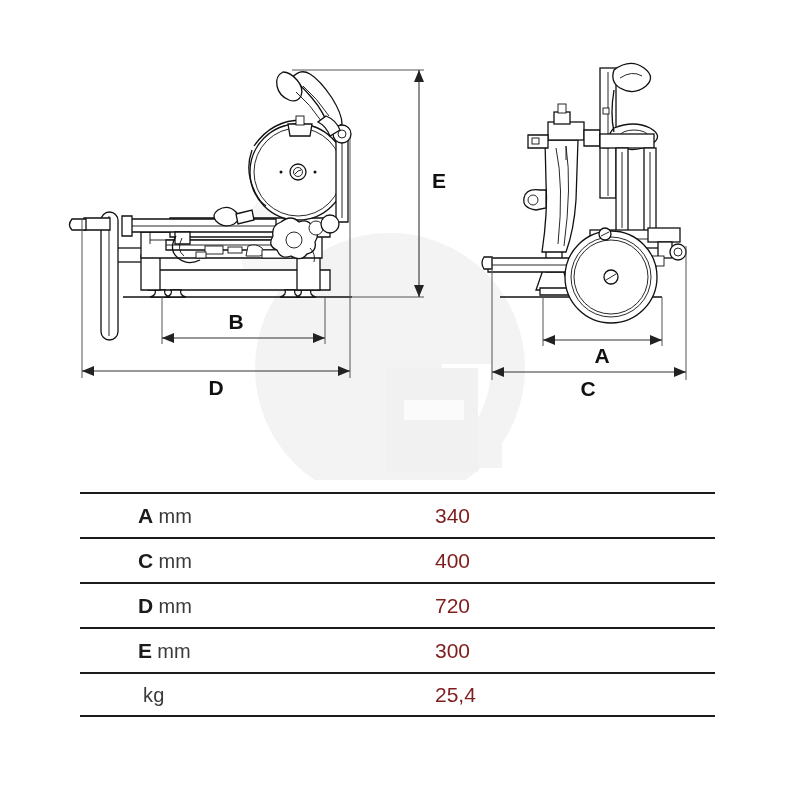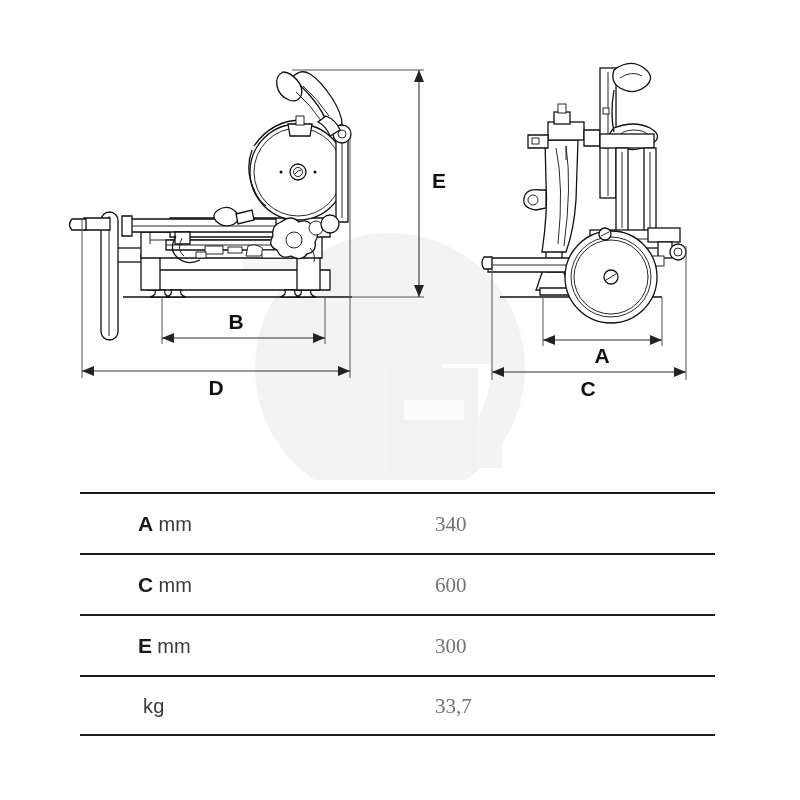--- a/index.html
+++ b/index.html
@@ -29,21 +29,21 @@
     height: 480px;
   }
   #spec-table {
     position: absolute;
     left: 80px;
     top: 492px;
     width: 635px;
   }
   .spec-row {
     position: relative;
-    height: 61px;
+    height: 45px;
     border-top: 2.2px solid #1b1b1b;
     box-sizing: border-box;
   }
   .spec-row.last {
     border-bottom: 2.2px solid #1b1b1b;
     text-align: center;
   }
   .spec-label {
     position: absolute;
     left: 58px;
@@ -62,23 +62,22 @@
   .spec-label .u {
     font-weight: normal;
     color: #3a3a3a;
   }
   .spec-value {
     position: absolute;
     left: 355px;
     top: 50%;
     transform: translateY(-50%);
     font-size: 21px;
-    color: #737373;
+    color: #7f1d1d;
     white-space: nowrap;
-    font-family: Liberation Serif, serif;
   }
   .dim-letter {
     font-weight: bold;
     font-size: 21px;
     fill: #111111;
     font-family: "Liberation Sans", sans-serif;
   }
   svg { display: block; }
   .ln { fill: none; stroke: #111111; stroke-width: 1.3; }
   .ln-thin { fill: none; stroke: #111111; stroke-width: 0.9; }
@@ -349,28 +348,32 @@
   <div id="spec-table">
 
     <div class="spec-row">
       <div class="spec-label"><span class="k">A</span><span class="u">mm</span></div>
       <div class="spec-value">340</div>
     </div>
 
 
     <div class="spec-row">
       <div class="spec-label"><span class="k">C</span><span class="u">mm</span></div>
-      <div class="spec-value">600</div>
-    </div>
-
+      <div class="spec-value">400</div>
+    </div>
+
+    <div class="spec-row">
+      <div class="spec-label"><span class="k">D</span><span class="u">mm</span></div>
+      <div class="spec-value">720</div>
+    </div>
 
     <div class="spec-row">
       <div class="spec-label"><span class="k">E</span><span class="u">mm</span></div>
       <div class="spec-value">300</div>
     </div>
 
     <div class="spec-row last">
       <div class="spec-label"><span class="k"></span><span class="u">kg</span></div>
-      <div class="spec-value">33,7</div>
+      <div class="spec-value">25,4</div>
     </div>
 
   </div>
 </div>
 
 </body></html>

